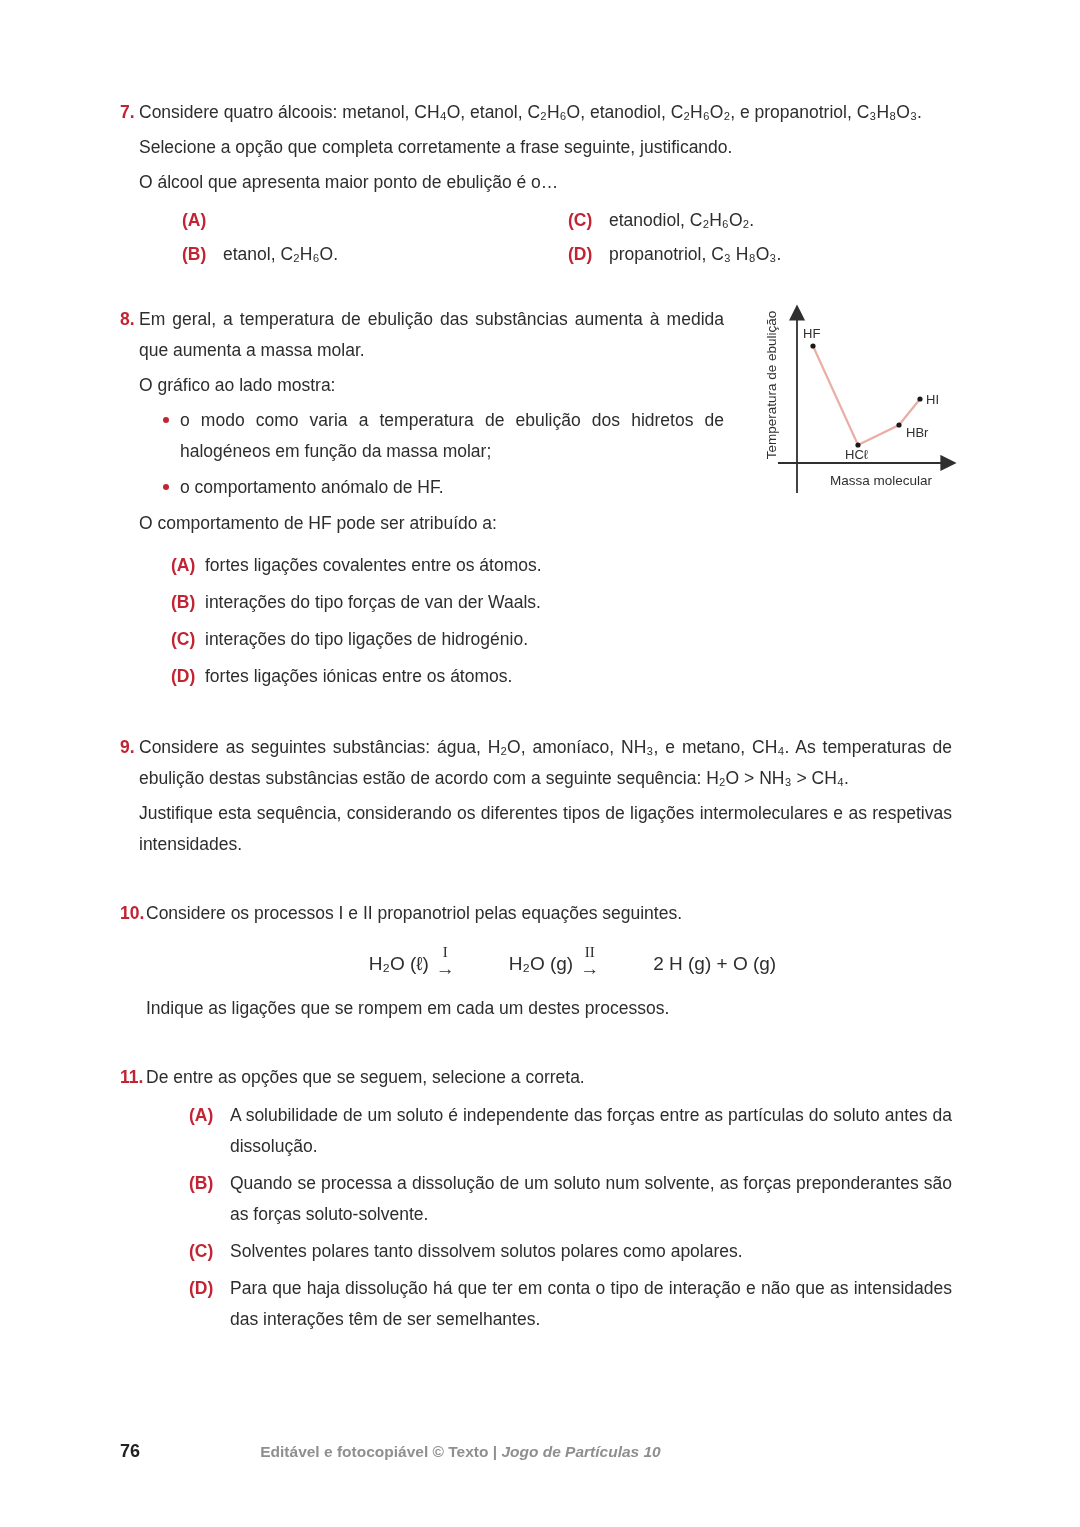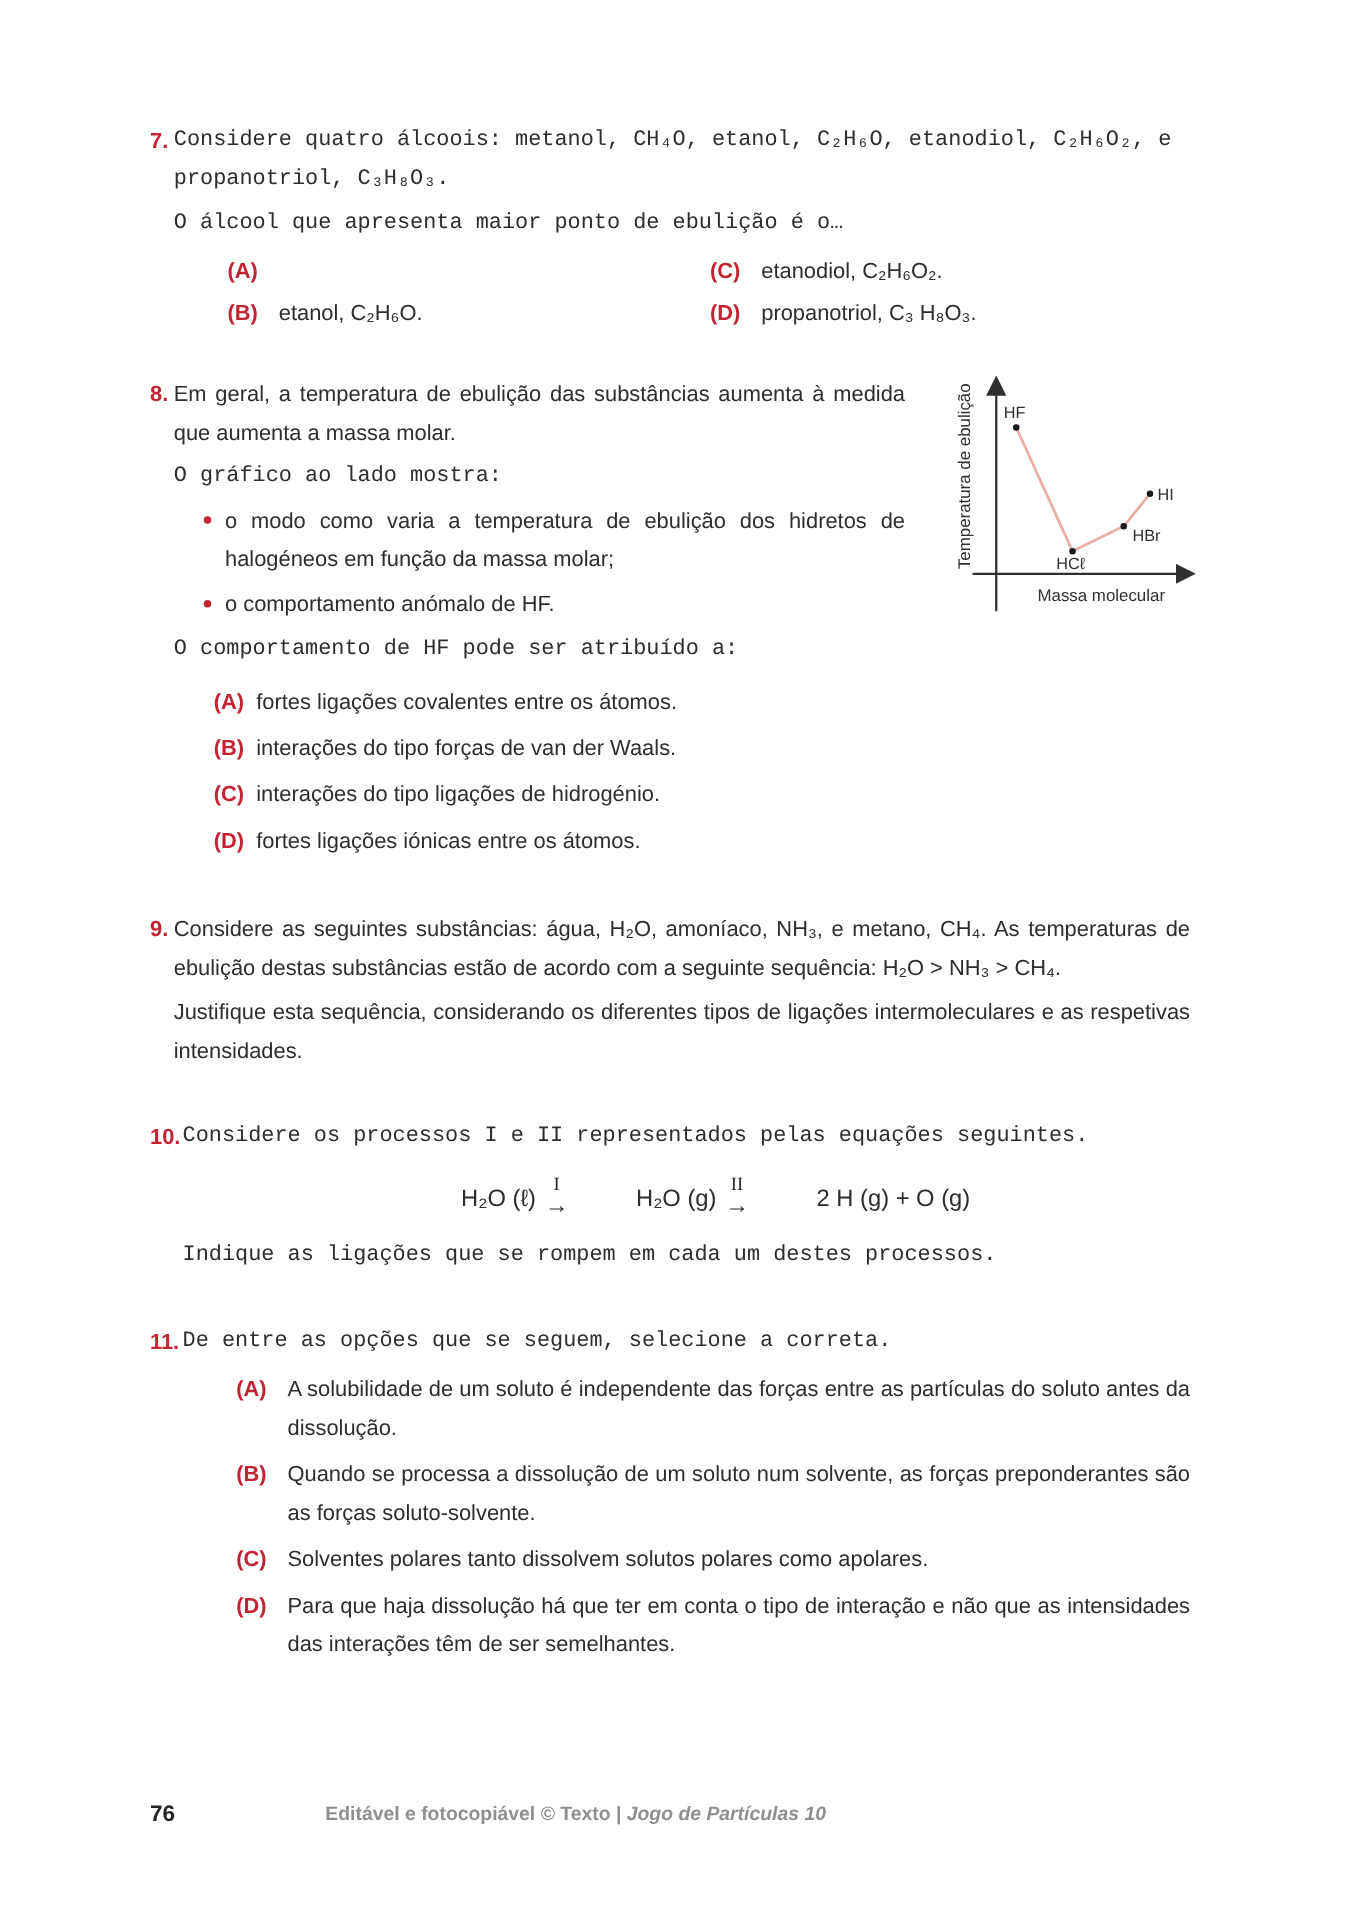--- a/index.html
+++ b/index.html
@@ -8,21 +8,21 @@
     font-family:"Liberation Sans","DejaVu Sans",sans-serif;
     color:#2d2d2d;font-size:17.5px;line-height:31px;
     -webkit-font-smoothing:antialiased;
   }
   .content{padding:97px 128px 0 120px;}
   .question{display:flex;margin-bottom:34px;}
   .qnum{flex-shrink:0;font-weight:bold;color:#c22433;width:19px;}
   .qnum.wide{width:26px;}
   .qbody{flex:1;min-width:0;}
   .qbody p{margin:0 0 4px 0;text-align:justify;}
-  .qbody p.nojust{text-align:left;font-family:Liberation Mono, monospace;}
+  .qbody p.nojust{text-align:left;}
   
   .q8row{display:flex;align-items:flex-start;}
   .q8text{width:585px;flex-shrink:0;}
   .q8chart{margin-left:39px;margin-top:-6px;}
   .bullet{position:relative;padding-left:41px;text-align:justify;margin:1px 0 5px 0;}
   .bullet .dot{position:absolute;left:24px;top:12px;width:6px;height:6px;border-radius:50%;background:#c22433;}
   
   .opts{margin-top:7px;}
   .opt{display:flex;margin-bottom:6px;}
   .opt .olabel{flex-shrink:0;font-weight:bold;color:#c22433;}
@@ -49,20 +49,21 @@
 </style>
 </head>
 <body>
 
 <div class="content">
 
   <div class="question">
     <div class="qnum">7.</div>
     <div class="qbody">
       <p class="nojust">Considere quatro álcoois: metanol, CH₄O, etanol, C₂H₆O, etanodiol, C₂H₆O₂, e propanotriol, C₃H₈O₃.</p>
+      <p class="nojust">Selecione a opção que completa corretamente a frase seguinte, justificando.</p>
       <p class="nojust">O álcool que apresenta maior ponto de ebulição é o…</p>
       <div class="opts-q7">
         <div class="opt">
           <span class="olabel">(A)</span>
         </div>
         <div class="opt">
           <span class="olabel">(B)</span>
           <span class="otext nojust">etanol, C₂H₆O.</span>
         </div>
         <div class="opt">
@@ -142,21 +143,21 @@
     <div class="qnum">9.</div>
     <div class="qbody">
       <p>Considere as seguintes substâncias: água, H₂O, amoníaco, NH₃, e metano, CH₄. As temperaturas de ebulição destas substâncias estão de acordo com a seguinte sequência: H₂O &gt; NH₃ &gt; CH₄.</p>
       <p>Justifique esta sequência, considerando os diferentes tipos de ligações intermoleculares e as respetivas intensidades.</p>
     </div>
   </div>
 
   <div class="question">
     <div class="qnum wide">10.</div>
     <div class="qbody">
-      <p class="nojust">Considere os processos I e II representados pelas equações seguintes.</p>
+      <p class="nojust">Considere os processos I e II propanotriol pelas equações seguintes.</p>
       <div class="equation">
         <span class="eq-part">H₂O (ℓ)</span><span class="arrow-stack">
             <span class="rlabel">I</span>
             <span class="arrow">→</span>
           </span><span class="eq-part">H₂O (g)</span><span class="arrow-stack">
             <span class="rlabel">II</span>
             <span class="arrow">→</span>
           </span><span class="eq-part">2 H (g) + O (g)</span>
       </div>
       <p class="nojust">Indique as ligações que se rompem em cada um destes processos.</p>

